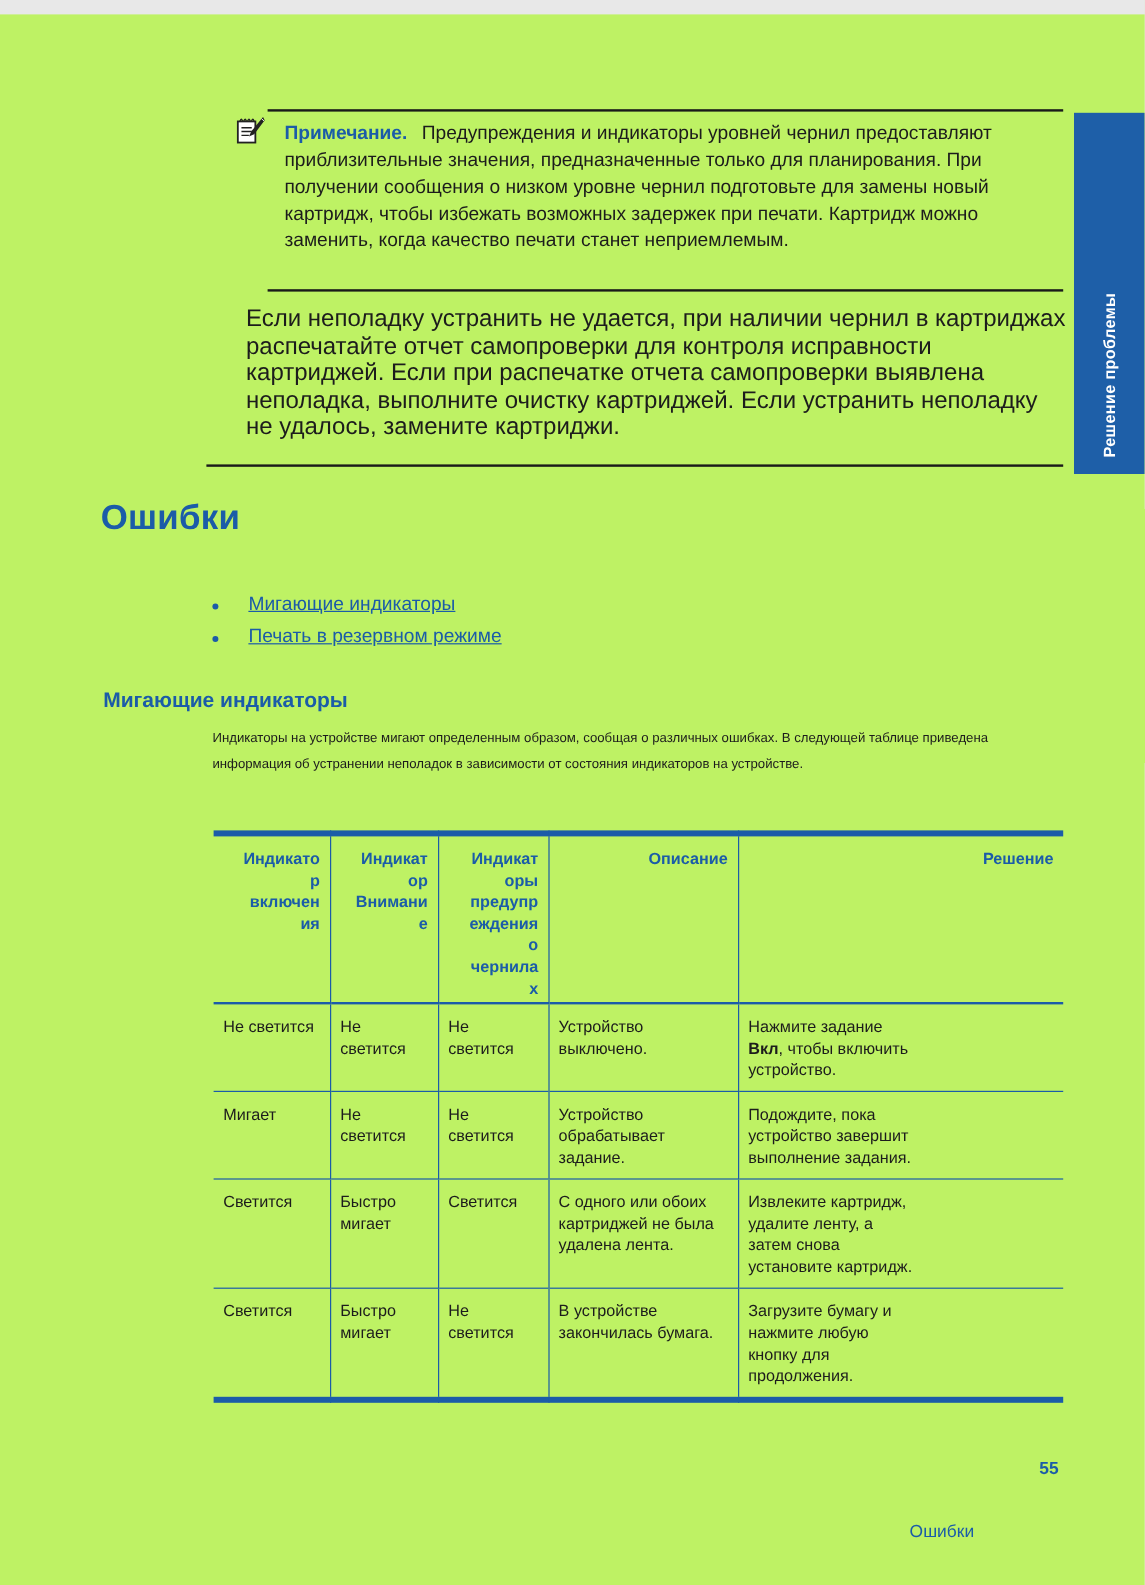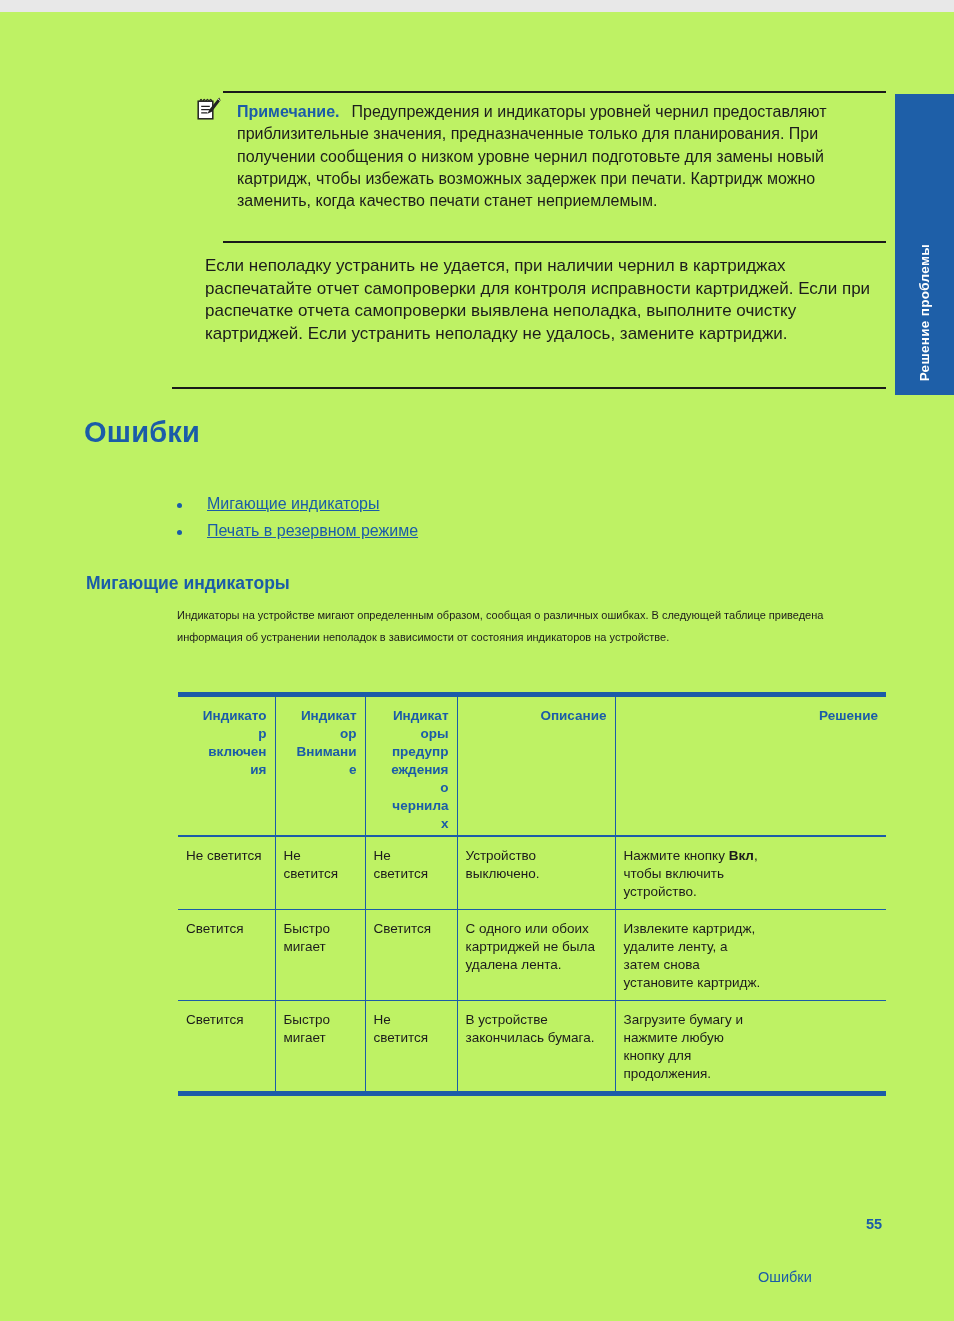--- a/index.html
+++ b/index.html
@@ -26,21 +26,21 @@
   .rule-section{left:172px;top:375px;width:714px;}
 
   .note-icon{left:195px;top:84px;width:26px;height:27px;}
 
   .note-body{
     left:237px;top:89px;width:622px;
     font-size:16px;line-height:22.3px;
   }
   .note-label{color:var(--accent);font-weight:bold;margin-right:12px;}
 
-  .para-troubleshoot{left:205px;top:243px;width:684px;font-size:17px;line-height:22.6px;}
+  .para-troubleshoot{left:205px;top:243px;width:684px;font-size:20px;line-height:22.6px;}
   .para-cause{left:205px;top:336px;width:684px;font-size:16px;line-height:22.6px;}
   .cause-label{font-weight:bold;margin-right:14px;}
 
   .h1{left:84px;top:404px;font-size:29px;font-weight:bold;color:var(--accent);letter-spacing:.2px;}
   .section-intro{left:177px;top:455px;width:700px;font-size:16px;line-height:22.3px;}
 
   .bullet-list{left:177px;top:483px;font-size:16px;}
   .bullet-row{display:flex;align-items:flex-start;height:27px;}
   .bullet-dot{width:5px;height:5px;border-radius:50%;background:var(--accent);margin-top:8px;flex:0 0 auto;}
   .bullet-link{margin-left:25px;color:var(--accent);text-decoration:underline;cursor:pointer;}
@@ -178,21 +178,32 @@
         </thead>
       <tbody id="tbl-body">
           <tr>
             <td>Не светится</td>
             <td>Не светится</td>
             <td>Не светится</td>
             <td>
               <div class="col-desc">Устройство выключено.</div>
             </td>
             <td>
-              <div class="col-sol"><span>Нажмите кнопку </span><span style="font-weight: bold;">Вкл</span><span>, чтобы включить устройство.</span></div>
+              <div class="col-sol"><span>Нажмите задание </span><span style="font-weight: bold;">Вкл</span><span>, чтобы включить устройство.</span></div>
+            </td>
+          </tr>
+          <tr>
+            <td>Мигает</td>
+            <td>Не светится</td>
+            <td>Не светится</td>
+            <td>
+              <div class="col-desc">Устройство обрабатывает задание.</div>
+            </td>
+            <td>
+              <div class="col-sol">Подождите, пока устройство завершит выполнение задания.</div>
             </td>
           </tr>
           <tr>
             <td>Светится</td>
             <td>Быстро мигает</td>
             <td>Светится</td>
             <td>
               <div class="col-desc">С одного или обоих картриджей не была удалена лента.</div>
             </td>
             <td>

